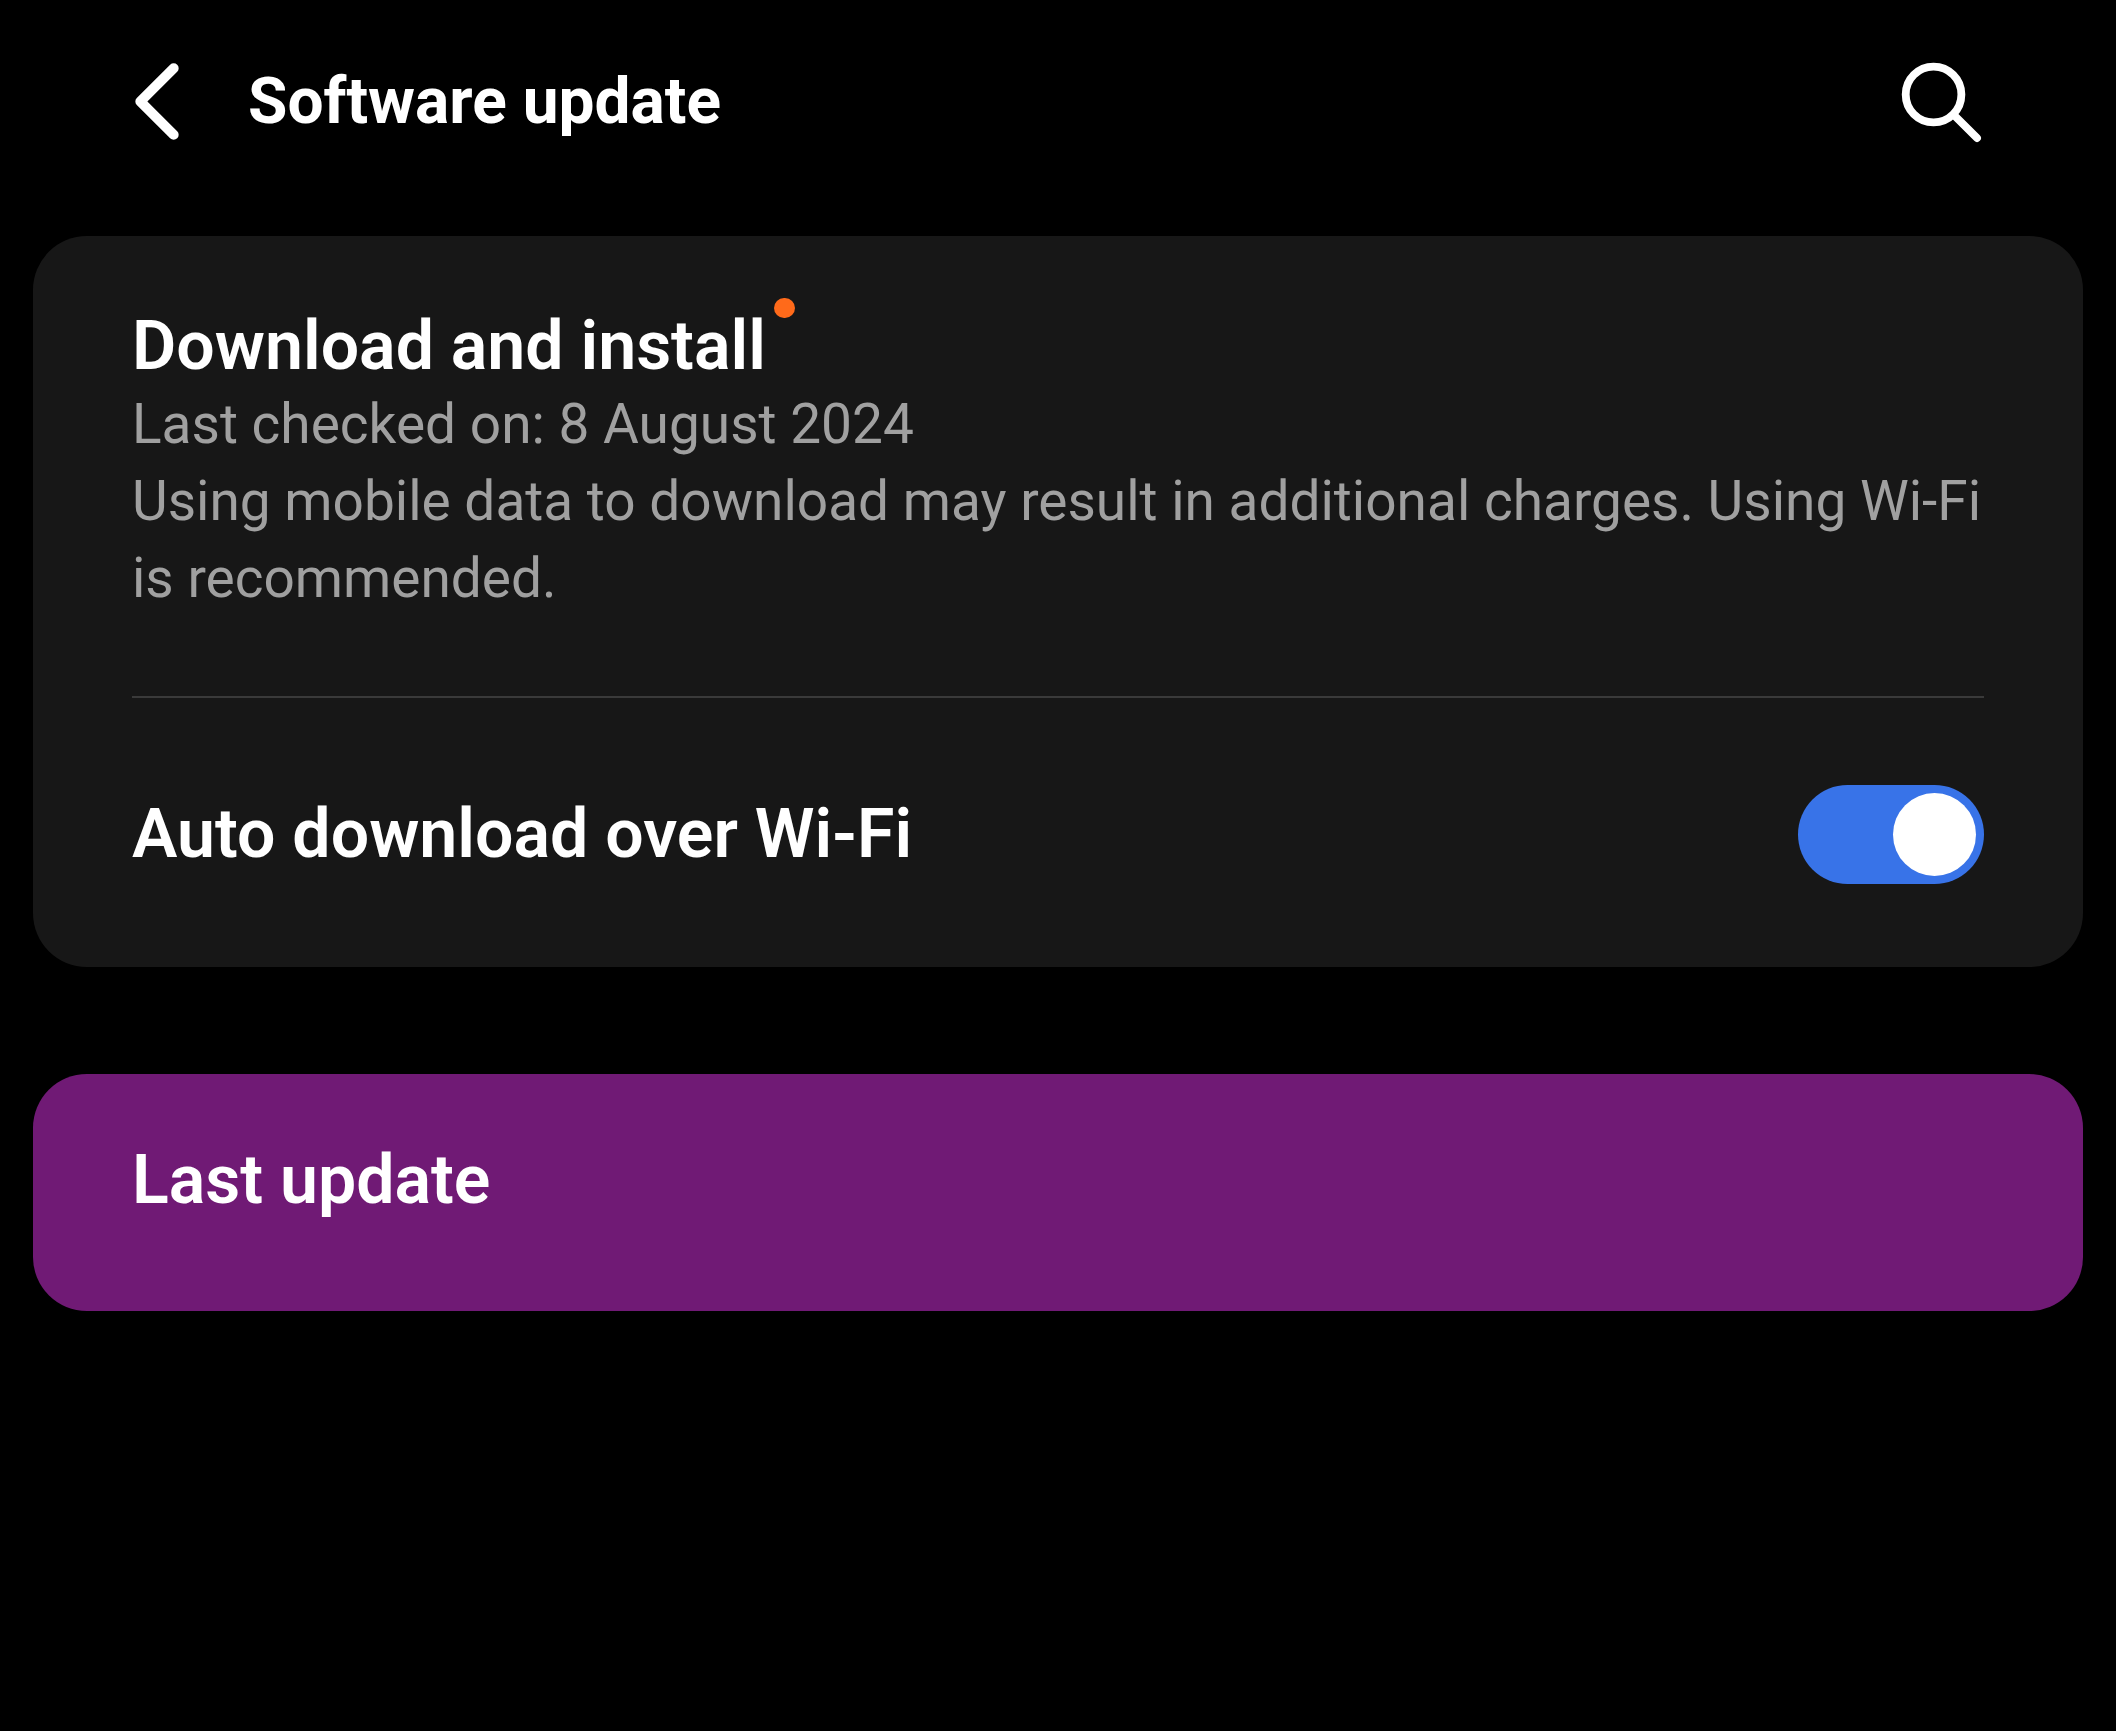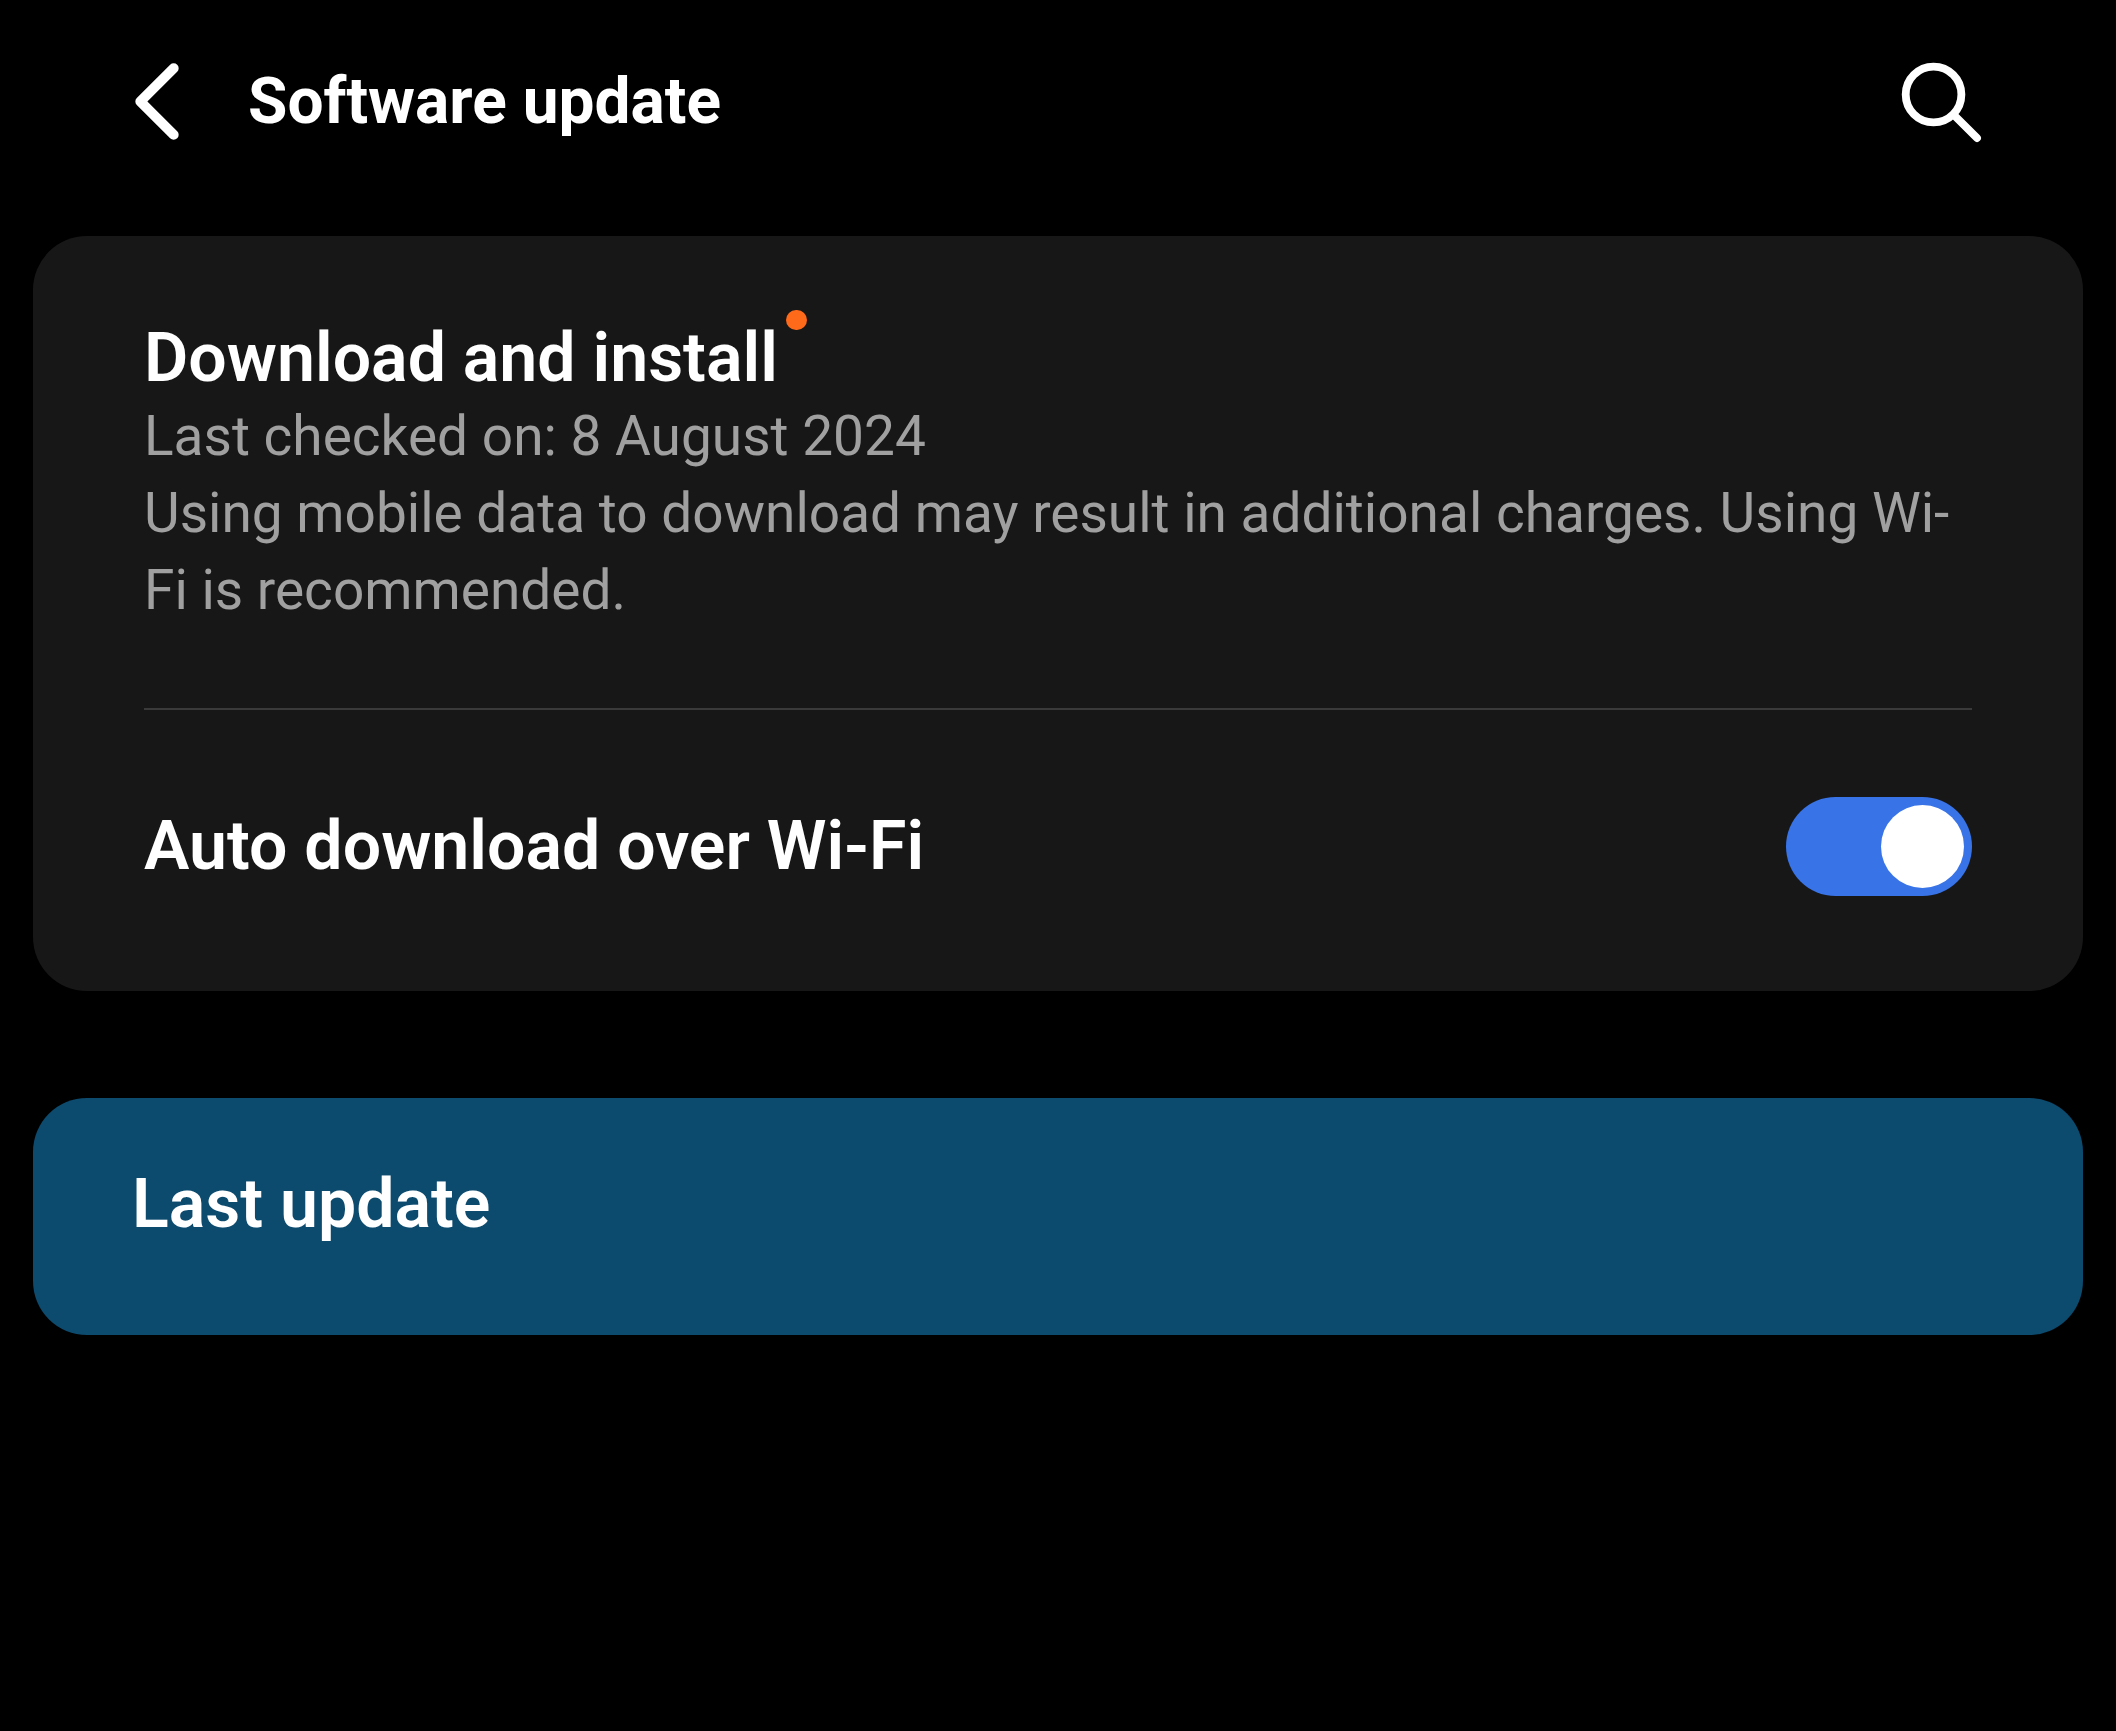--- a/index.html
+++ b/index.html
@@ -58,21 +58,21 @@
       height: 87px;
       stroke: #ffffff;
       stroke-width: 9;
       fill: none;
     }
     
     .card {
       background: #171717;
       border-radius: 54px;
       margin: 0 0 107px 0;
-      padding: 12px;
+      padding: 0;
       overflow: hidden;
     }
     
     .card-item {
       padding: 70px 99px 79px 99px;
       cursor: pointer;
     }
     
     .card-item-with-toggle {
       display: flex;
@@ -130,21 +130,21 @@
       position: absolute;
       width: 83px;
       height: 83px;
       background: #ffffff;
       border-radius: 50%;
       top: 8.3px;
       right: 8.3px;
     }
     
     .card-last {
-      background: #0c4a6e;
+      background: #701a75;
       border-radius: 54px;
       padding: 66px 99px 91px 99px;
       cursor: pointer;
     }
   </style>
 </head>
 <body>
 
 <div class="header">
   <div class="back-button">

